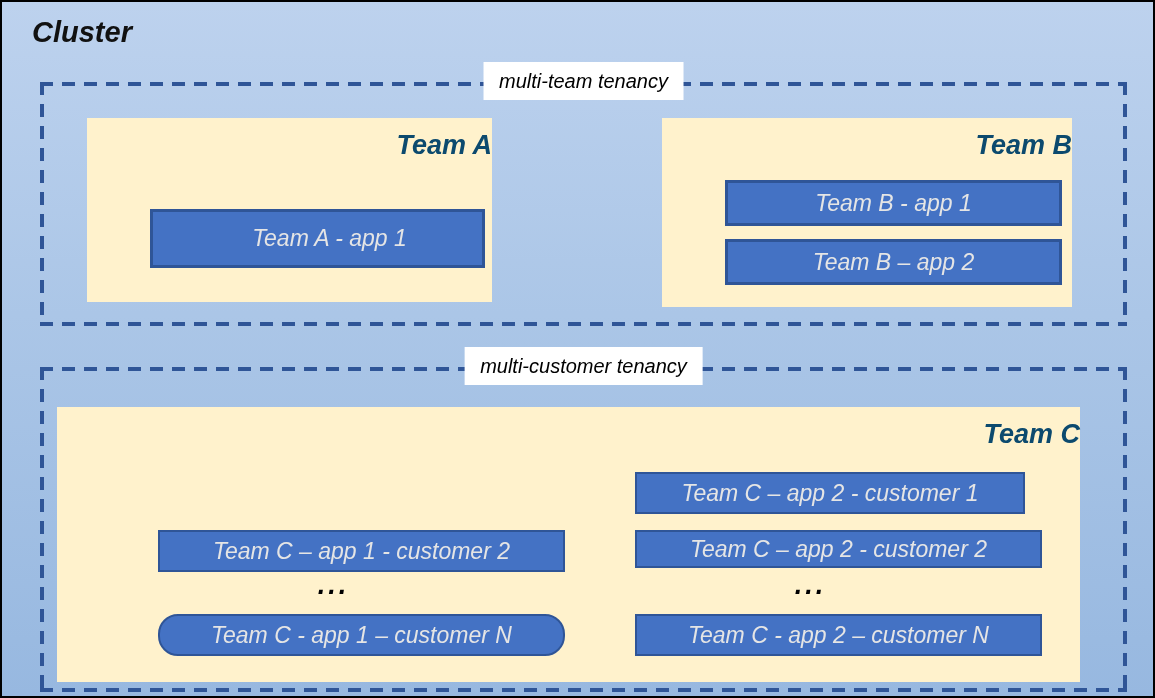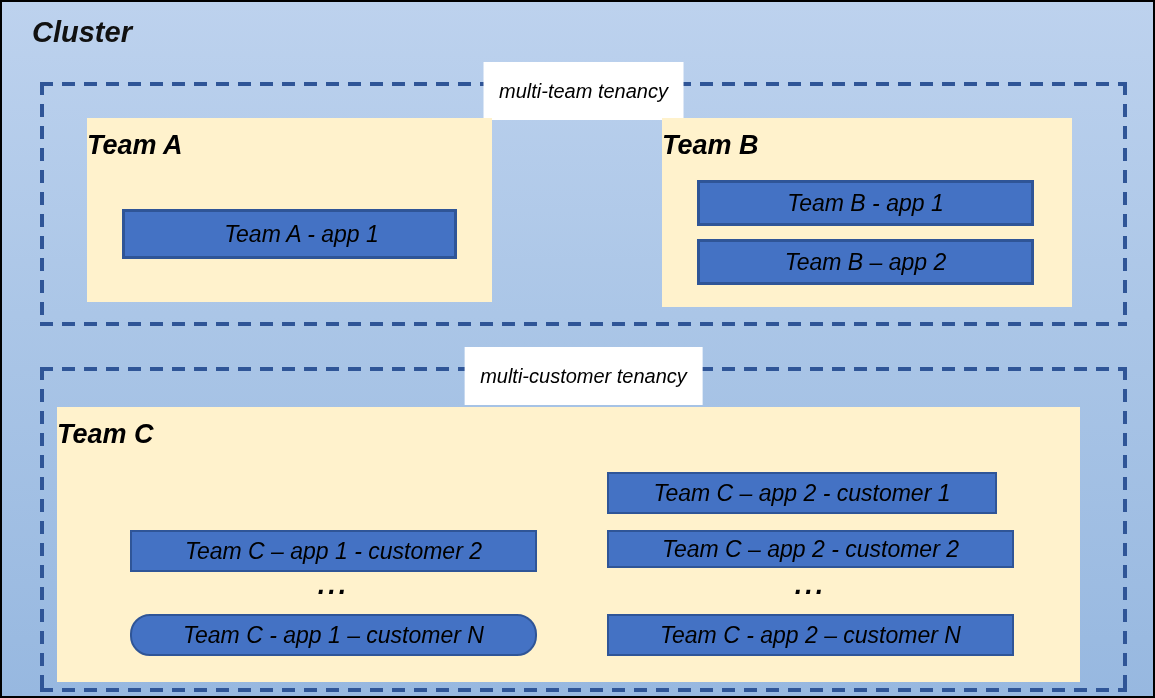--- a/index.html
+++ b/index.html
@@ -34,48 +34,49 @@
       repeating-linear-gradient(180deg, #2F5597 0 13px, transparent 13px 22px) right top   / 4px 100% no-repeat;
   }
   .tenancy-label {
     position: absolute;
     top: -20px;
     left: 50%;
     transform: translateX(-50%);
     background: #FFFFFF;
     color: #000000;
     font-size: 20px;
-    padding: 16px 16px;
+    padding: 6px 16px;
     white-space: nowrap;
     line-height: 1.3;
   }
   .team-panel {
     position: absolute;
     background: #FFF2CC;
   }
   .team-title {
     position: absolute;
     top: 12px;
     left: 0;
     width: 100%;
-    text-align: left;
+    text-align: right;
     font-size: 27px;
     font-weight: 700;
-    color: #000000;
+    color: #0c4a6e;
   }
   .app-box {
     position: absolute;
     background: #4472C4;
-    color: #000000;
+    color: #e5e5e5;
     display: flex;
     align-items: center;
     justify-content: center;
     font-size: 23px;
     text-align: center;
     line-height: 1;
+    margin-left: 28px;
   }
   .app-box.thick { border: 3px solid #2F5597; }
   .app-box.thin  { border: 2px solid #2F5597; }
   .dots {
     position: absolute;
     font-size: 27px;
     font-weight: 700;
     color: #000000;
     letter-spacing: 3px;
     text-align: center;
@@ -85,21 +86,21 @@
 <body>
 
 <div class="cluster">
   <div class="cluster-title">Cluster</div>
 
   <div class="dashed-box" style="left:38px; top:80px; width:1087px; height:244px;">
     <div class="tenancy-label">multi-team tenancy</div>
 
     <div class="team-panel" style="left:47px; top:36px; width:405px; height:184px;">
       <div class="team-title">Team A</div>
-      <div class="app-box thick" style="left:35px; top:91px; width:335px; height:50px;padding-left:24px;">Team A - app 1</div>
+      <div class="app-box thick" style="left:35px; top:91px; width:335px; height:59px;padding-left:24px;">Team A - app 1</div>
     </div>
 
     <div class="team-panel" style="left:622px; top:36px; width:410px; height:189px;">
       <div class="team-title">Team B</div>
       <div class="app-box thick" style="left:35px; top:62px; width:337px; height:46px;">Team B - app 1</div>
       <div class="app-box thick" style="left:35px; top:121px; width:337px; height:46px;">Team B – app 2</div>
     </div>
   </div>
 
   <div class="dashed-box" style="left:38px; top:365px; width:1087px; height:325px;">

